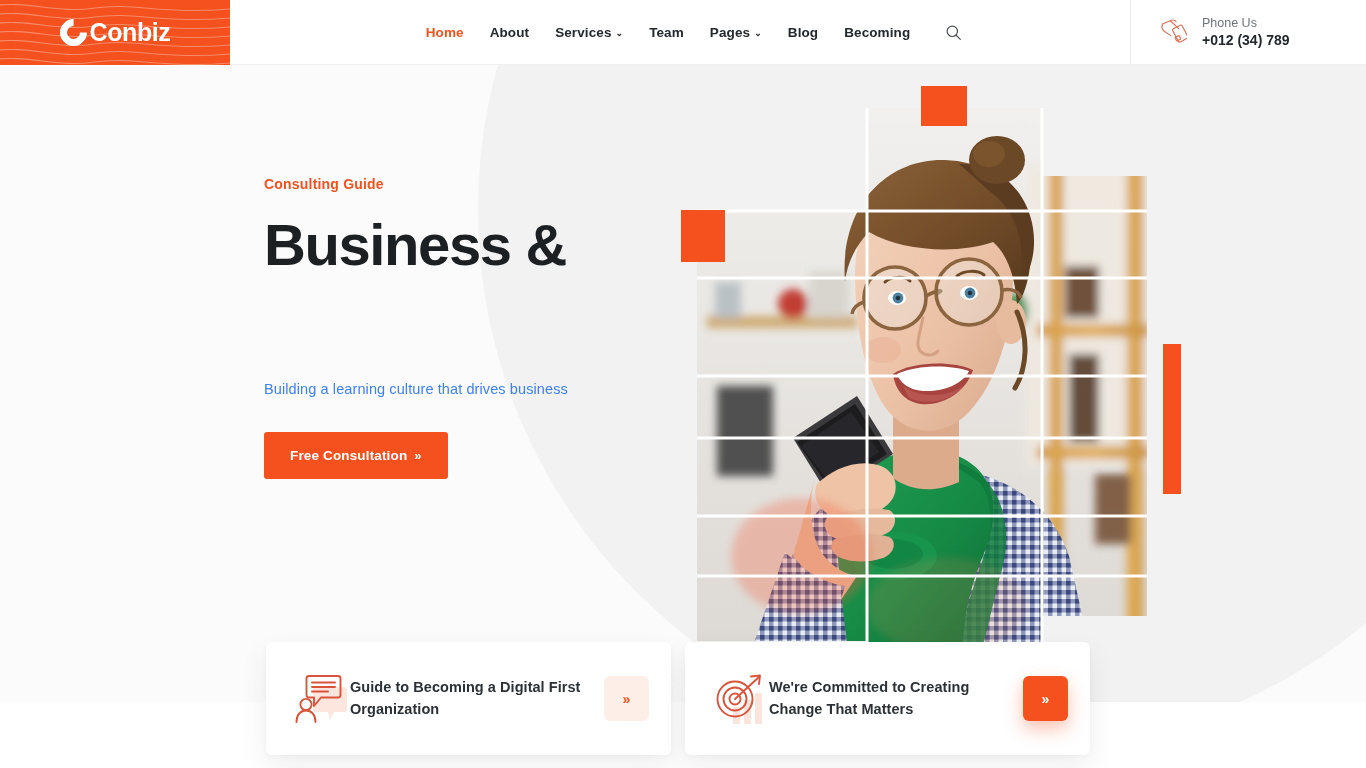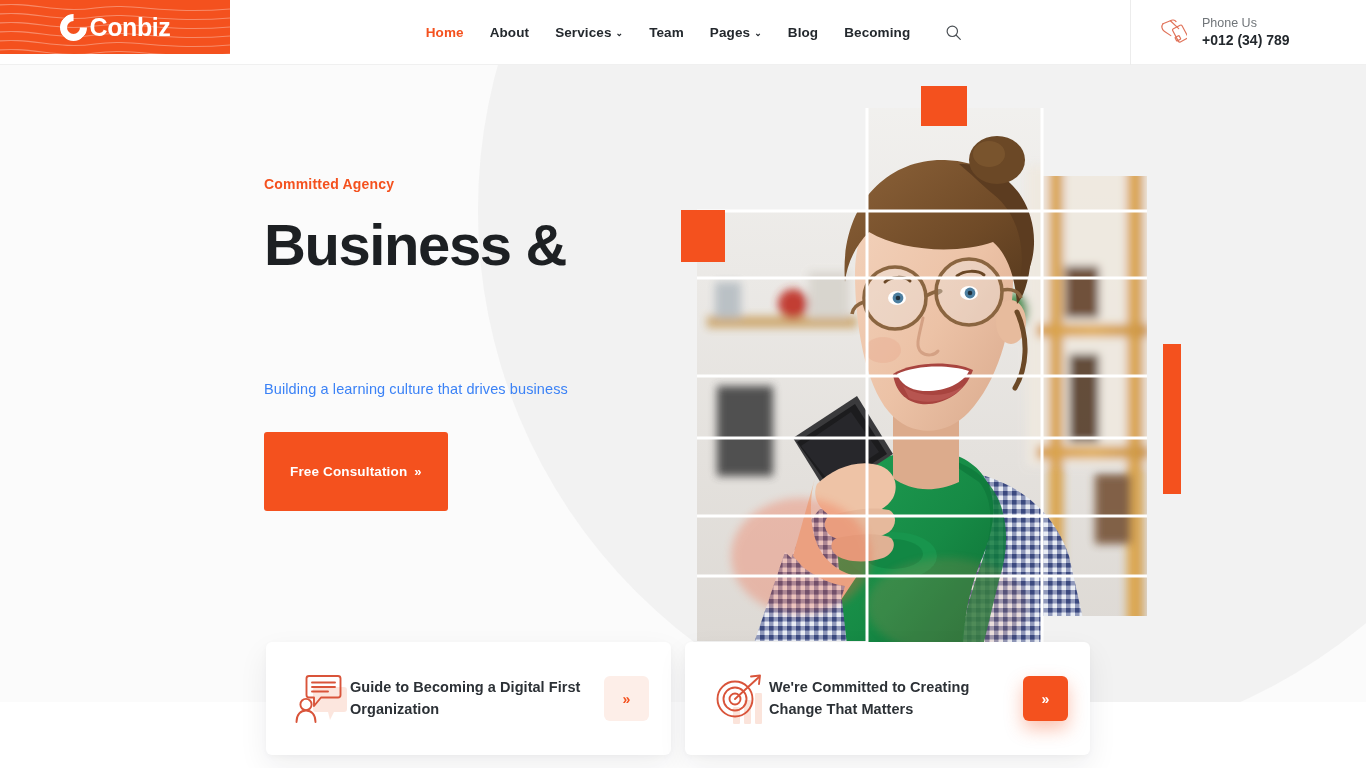--- a/index.html
+++ b/index.html
@@ -24,21 +24,21 @@
   }
 
   
   .header {
     position:absolute; left:0; top:0; width:1366px; height:65px;
     background:#ffffff; z-index:40;
     display:flex; align-items:stretch;
     border-bottom:1px solid #f0f0f0;
   }
   .logo-block {
-    width:230px; height:54px; background:#f4511e;
+    width:230px; height:65px; background:#f4511e;
     display:flex; align-items:center; justify-content:center;
     position:relative; overflow:hidden; flex:none;
   }
   .logo-waves { position:absolute; inset:0; opacity:.33; }
   .logo-inner { position:relative; display:flex; align-items:center; gap:3px; z-index:2; }
   .logo-c {
     width:27px; height:27px; border-radius:50%;
     border:7px solid #fff; border-right-color:transparent;
     transform:rotate(-45deg);
   }
@@ -75,21 +75,21 @@
     font-size:14px; font-weight:bold; color:#f4511e; letter-spacing:.2px; margin-bottom:22px;
   }
   .hero-title {
     font-size:58px; line-height:1.08; font-weight:bold; letter-spacing:-1.4px;
     color:#1d2023; margin-bottom:42px;
   }
   .hero-sub { font-size:14.5px; color:#3b82f6; letter-spacing:.1px; margin-bottom:35px; }
   .cta {
     display:inline-flex; align-items:center; gap:7px;
     background:#f4511e; color:#fff; border:none; cursor:pointer;
-    padding:32px 26px; border-radius:3px;
+    padding:16px 26px; border-radius:3px;
     font-size:13.5px; font-weight:bold; letter-spacing:.15px;
     font-family:"Liberation Sans", sans-serif;
   }
   .cta .chev { font-size:13px; }
 
   
   .mosaic { position:absolute; left:697px; top:86px; width:450px; height:560px; z-index:10; }
 
   .mosaic-lines { position:absolute; inset:0; pointer-events:none; }
 
@@ -189,21 +189,21 @@
         </svg>
       </span>
       <div>
         <div class="phone-label">Phone Us</div>
         <div class="phone-number">+012 (34) 789</div>
       </div>
     </div>
   </div>
 
   <div class="hero-copy">
-    <div class="eyebrow">Committed Agency</div>
+    <div class="eyebrow">Consulting Guide</div>
     <h1 class="hero-title">
       <span>Business &amp;</span><br>
       <br>
     </h1>
     <div class="hero-sub">Building a learning culture that drives business</div>
     <button class="cta">
       <span>Free Consultation</span>
       <span class="chev">»</span>
     </button>
   </div>

